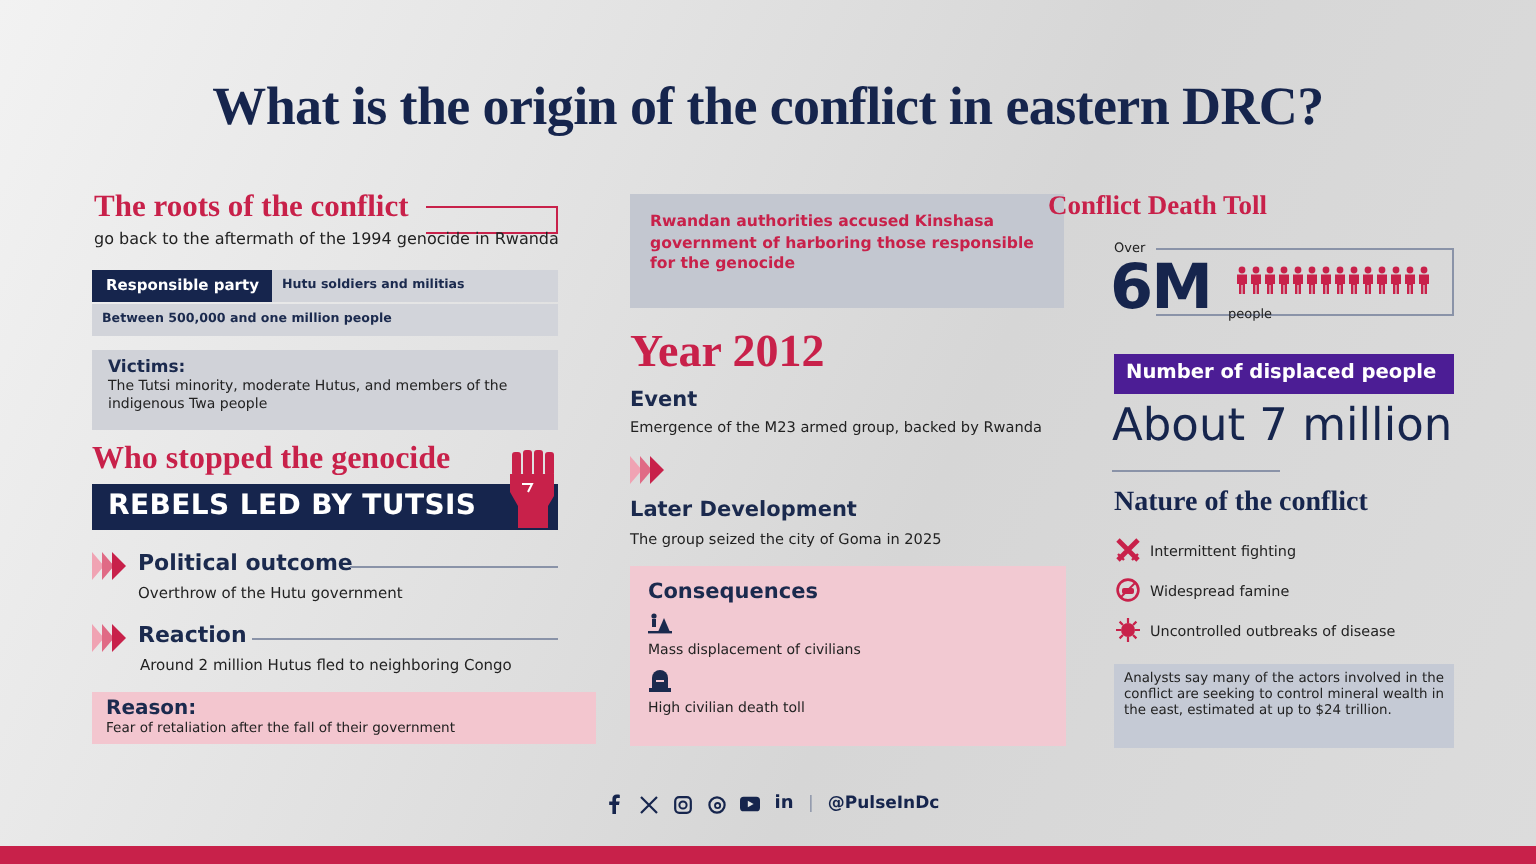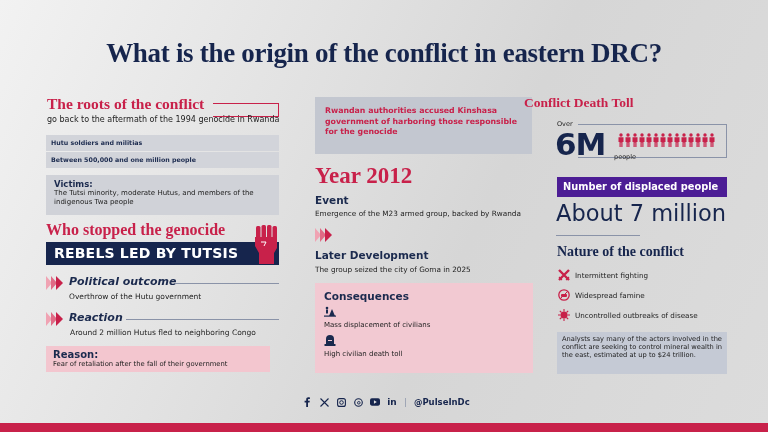--- a/index.html
+++ b/index.html
@@ -54,27 +54,27 @@
   }
   .rebels-bar {
     position: absolute; left: 46px; top: 242px; width: 233px; height: 23px;
     background: #16254d; color: #fff; font-weight: bold; font-size: 14px; padding: 3px 0 0 8px;
     letter-spacing: 0.2px;
   }
   .fist { position: absolute; left: 253px; top: 224px; width: 26px; height: 40px; }
 
   .chev { position: absolute; width: 18px; height: 14px; }
   .sec-h {
-    position: absolute; font-weight: bold; font-size: 11px; color: #1b2a4e; font-style: italic;
+    position: absolute; font-weight: bold; font-size: 11px; color: #1b2a4e;
   }
   .sec-line { position: absolute; height: 1px; background: #8a93a8; }
   .sec-t { position: absolute; font-size: 7.5px; color: #222; }
 
   .reason {
-    position: absolute; left: 46px; top: 346px; width: 224px; height: 26px;
+    position: absolute; left: 46px; top: 346px; width: 252px; height: 26px;
     background: #f3c6cf; padding: 3px 7px;
   }
   .reason .lbl { font-size: 10px; font-weight: bold; color: #1b2a4e; line-height: 11px; }
   .reason .txt { font-size: 6.8px; color: #222; }
 
   
   .accuse {
     position: absolute; left: 315px; top: 97px; width: 217px; height: 57px;
     background: #c3c7d0; padding: 9px 10px; color: #c8214a; font-weight: bold; font-size: 7.8px; line-height: 10.5px;
   }
@@ -135,20 +135,21 @@
 <body>
 
 <h1 id="title">What is the origin of the conflict in eastern DRC?</h1>
 
 <div class="roots-title">The roots of the conflict</div>
 <div class="roots-bracket"></div>
 <div class="roots-sub">go back to the aftermath of the 1994 genocide in Rwanda</div>
 
 <div class="info-table">
   <div class="info-row">
+    <div class="info-key">Responsible party</div>
     <div class="info-val">Hutu soldiers and militias</div>
   </div>
   <div class="info-row">
     <div class="info-val">Between 500,000 and one million people</div>
   </div>
 </div>
 
 <div class="victims">
   <div class="lbl">Victims:</div>
   <div class="txt">The Tutsi minority, moderate Hutus, and members of the indigenous Twa people</div>

